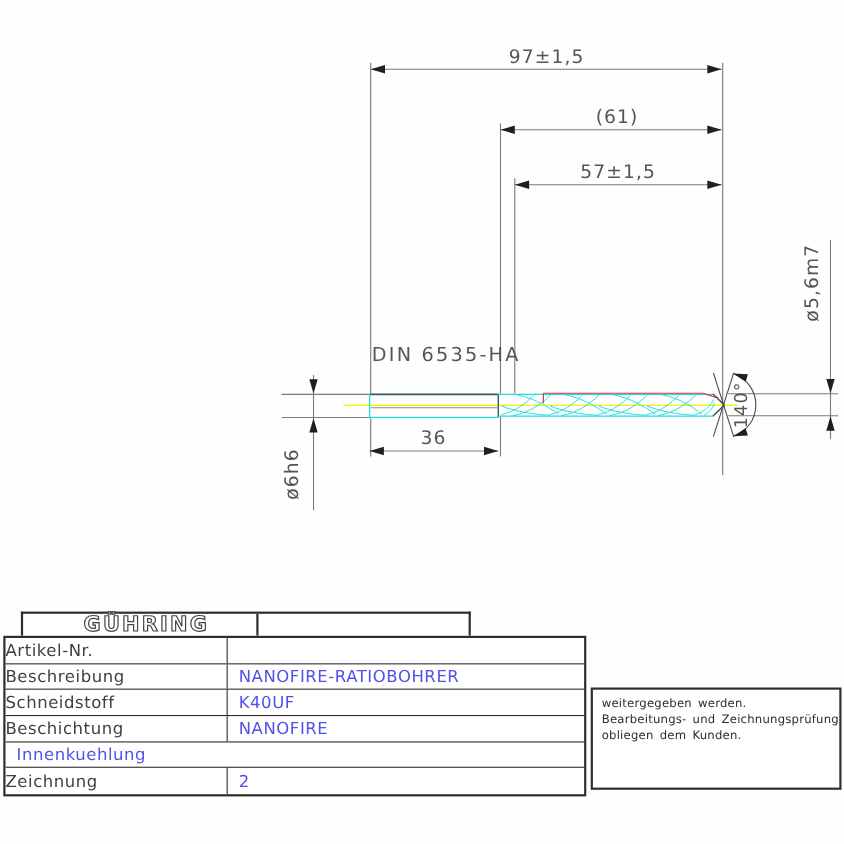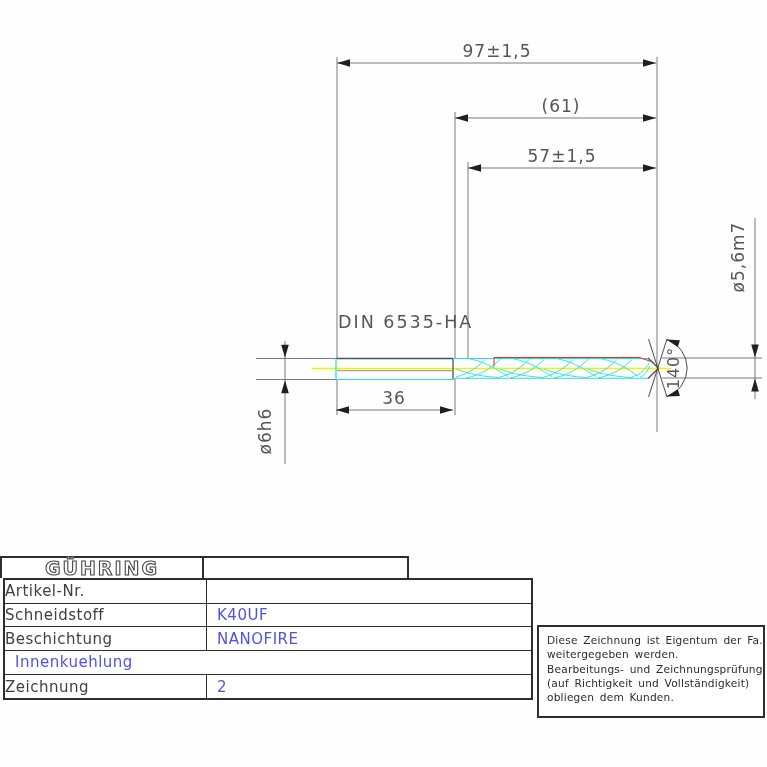--- a/index.html
+++ b/index.html
@@ -2,23 +2,23 @@
 <html><head>
 <meta charset="utf-8">
 <style>
   html,body{margin:0;padding:0;background:#fdfefd;}
   body{width:767px;height:767px;position:relative;overflow:hidden;
        font-family:"DejaVu Sans",sans-serif;}
   #draw{position:absolute;left:0;top:0;}
   svg text{font-family:"DejaVu Sans",sans-serif;fill:#555;}
 
   
-  .hdr-box{position:absolute;left:0;top:556px;width:409px;height:22px;
+  .hdr-box{position:absolute;left:19px;top:556px;width:409px;height:22px;
            border:2px solid #2e2e2e;border-bottom:none;box-sizing:border-box;
-           display:flex;background:#fff;}
+           display:flex;background:#fff;padding-left:12px;}
   .hdr-cell1{width:202px;border-right:2px solid #2e2e2e;box-sizing:border-box;
              display:flex;align-items:center;justify-content:center;}
   .hdr-cell2{flex:1;}
   .brand{font-size:19px;font-weight:bold;letter-spacing:2px;color:#454545;}
   @supports (-webkit-text-stroke: 1px black){
     .brand{color:#fff;-webkit-text-stroke:1.1px #454545;}
   }
   .tbl{position:absolute;left:3px;top:578px;width:530px;
        border:2px solid #2e2e2e;box-sizing:border-box;background:#fff;}
   .trow{display:flex;height:23.7px;border-bottom:1.5px solid #2e2e2e;
@@ -148,35 +148,37 @@
     <span class="brand">GÜHRING</span>
   </div>
   <div class="hdr-cell2"></div>
 </div>
 
 <div class="tbl">
   <div class="trow">
     <div class="tlabel">Artikel-Nr.</div>
   </div>
   <div class="trow">
+    <div class="tlabel">Beschreibung</div>
+    <div class="tvalue">NANOFIRE-RATIOBOHRER</div>
+  </div>
+  <div class="trow">
     <div class="tlabel">Schneidstoff</div>
     <div class="tvalue">K40UF</div>
   </div>
   <div class="trow">
     <div class="tlabel">Beschichtung</div>
     <div class="tvalue">NANOFIRE</div>
   </div>
   <div class="trow">
     <div class="tvalue">Innenkuehlung</div>
   </div>
   <div class="trow">
     <div class="tlabel">Zeichnung</div>
     <div class="tvalue">2</div>
   </div>
 </div>
 
 <div class="note">
-  <div>Diese Zeichnung ist Eigentum der Fa.</div>
   <div>weitergegeben werden.</div>
   <div>Bearbeitungs- und Zeichnungsprüfung</div>
-  <div>(auf Richtigkeit und Vollständigkeit)</div>
   <div>obliegen dem Kunden.</div>
 </div>
 
 </body></html>

